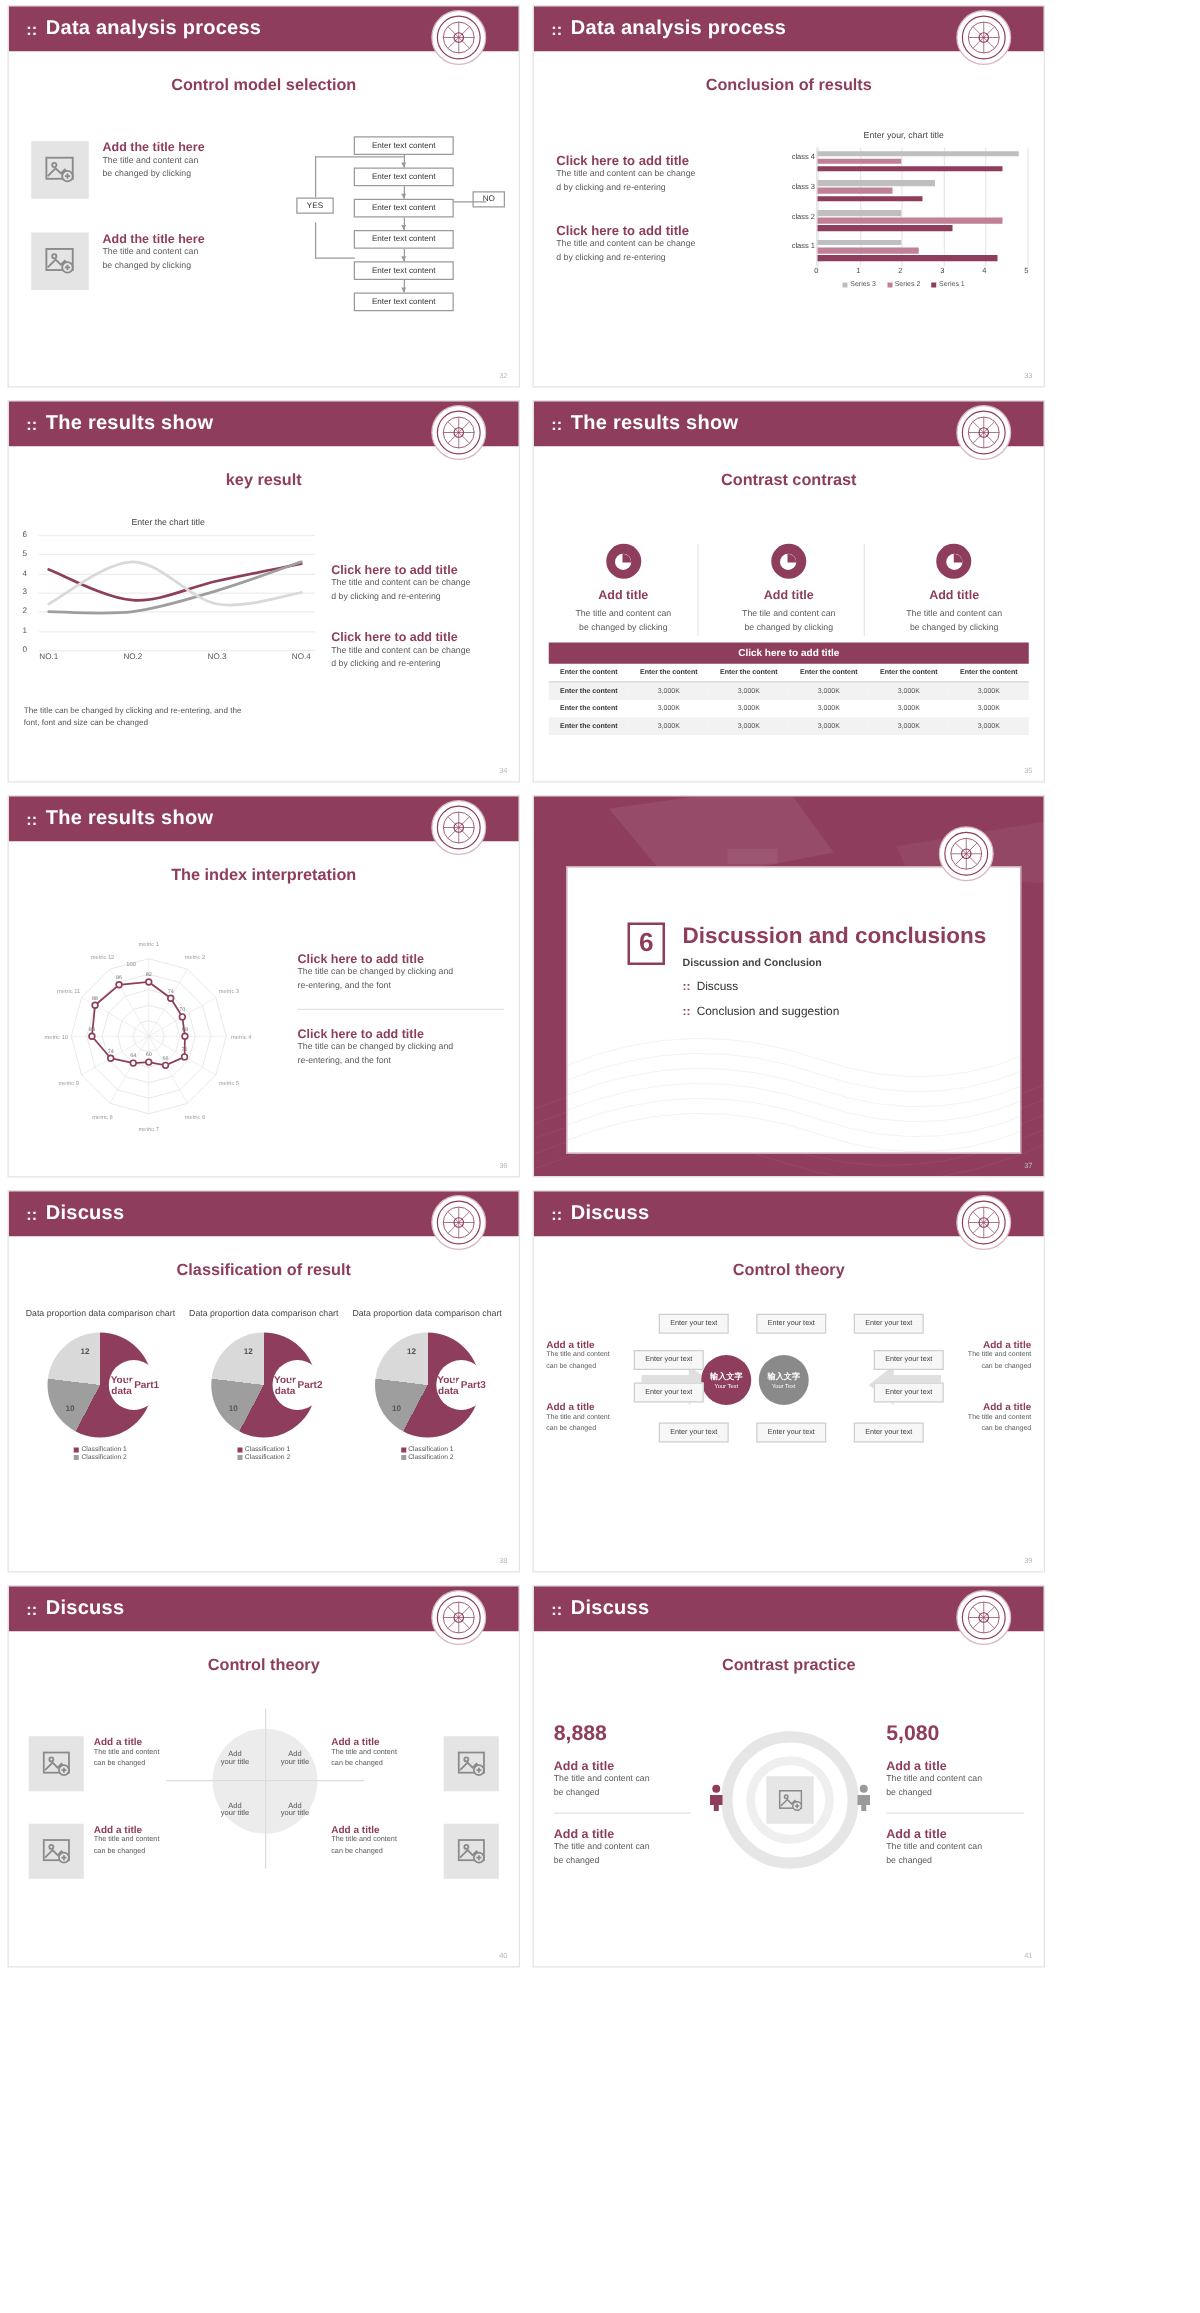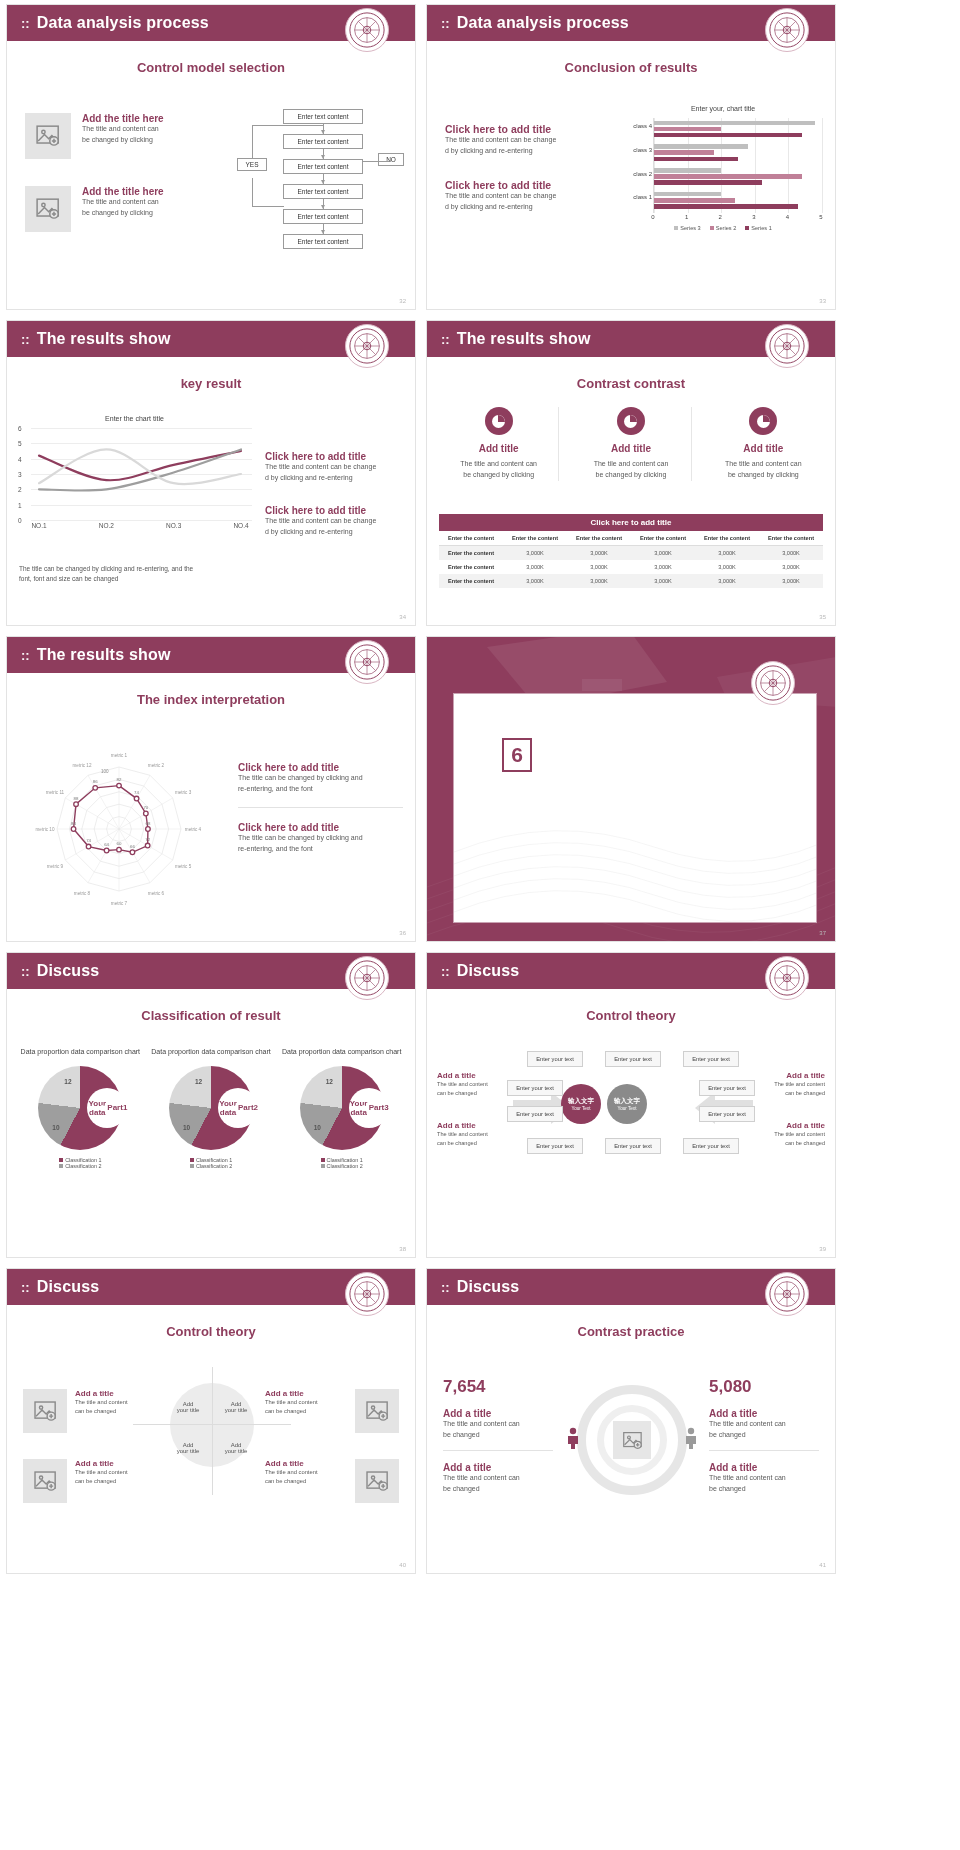--- a/index.html
+++ b/index.html
@@ -94,21 +94,21 @@
   
   .s3-chart{ position:absolute; left:10px; top:94px; width:235px;}
   .lc-wrap{ position:relative; height:92px; margin-left:14px; }
   .yl{ position:absolute; left:-13px; font-size:6.5px; color:#555; transform:translateY(-50%);}
   .hgrid{ position:absolute;left:0;right:0;height:1px;background:#ededed;}
   .xl{ position:absolute; font-size:6.5px; color:#555; transform:translateX(-50%); top:2px;}
   .s3-right{ position:absolute; right:10px; top:130px; width:140px;}
   .s3-right .blk{ margin-bottom:21px;}
   .s3-note{ position:absolute; left:12px; top:243px; width:230px; font-size:6.5px; color:#555; line-height:1.6;}
   
-  .s4-cards{ position:absolute; left:12px; top:86px; right:12px; display:flex;gap:12px; }
+  .s4-cards{ position:absolute; left:12px; top:114px; right:12px; display:flex;gap:12px; }
   .s4-card{ flex:1; text-align:center; border-right:1px solid #e6e6e6;}
   .s4-card:last-child{border-right:none;}
   .donut{
     width:28px;height:28px;border-radius:50%;
     background:#8E3D5D; margin:0 auto 8px;
     display:flex;align-items:center;justify-content:center;
   }
   .donut .inner{ width:13px;height:13px;border-radius:50%;background:#fff; position:relative;}
   .donut .inner:after{content:"";position:absolute;left:6px;top:0px;width:7px;height:7px;background:#8E3D5D;border-top-right-radius:7px;}
   .s4-card .ttl{ color:#8E3D5D; font-weight:bold; font-size:10px; margin-bottom:5px;}
@@ -671,20 +671,26 @@
           <path d="M0 160 Q100 120 200 155 T390 140"></path>
           <path d="M0 172 Q100 132 200 167 T390 152"></path>
           <path d="M0 184 Q100 144 200 179 T390 164"></path>
           <path d="M0 196 Q100 156 200 191 T390 176"></path>
           <path d="M0 208 Q100 168 200 203 T390 188"></path>
           <path d="M0 220 Q100 180 200 215 T390 200"></path>
         </g>
       </svg>
       <div class="s6-inner">
         <div class="numbox">6</div>
+        <div>
+          <div class="s6-h">Discussion and conclusions</div>
+          <div class="s6-sub">Discussion and Conclusion</div>
+          <div class="s6-li"><b>::</b><span>Discuss</span></div>
+          <div class="s6-li"><b>::</b><span>Conclusion and suggestion</span></div>
+        </div>
       </div>
     </div>
     <div class="pnum">37</div>
   </div>
 
   <div class="slide">
     <div class="hdr">
       <span class="dots">::</span>
       <span class="t">Discuss</span>
     </div>
@@ -954,21 +960,21 @@
             <line x1="7" y1="20" x2="33" y2="20"></line>
             <line x1="11" y1="11" x2="29" y2="29"></line>
             <line x1="29" y1="11" x2="11" y2="29"></line>
           </g>
           <circle cx="20" cy="20" r="4" fill="none" stroke="#8E3D5D" stroke-width="1"></circle>
         </svg>
     </div>
     <div class="sect-title">Contrast practice</div>
 
     <div class="s10-side" style="left:16px;top:108px;">
-      <div class="s10-big">7,654</div>
+      <div class="s10-big">8,888</div>
       <div class="s10-b">
         <div class="subhd">Add a title</div>
         <div class="body-txt">
           <div>The title and content can</div>
           <div>be changed</div>
         </div>
       </div>
       <div class="s10-b" style="border-bottom:none;">
         <div class="subhd">Add a title</div>
         <div class="body-txt">

